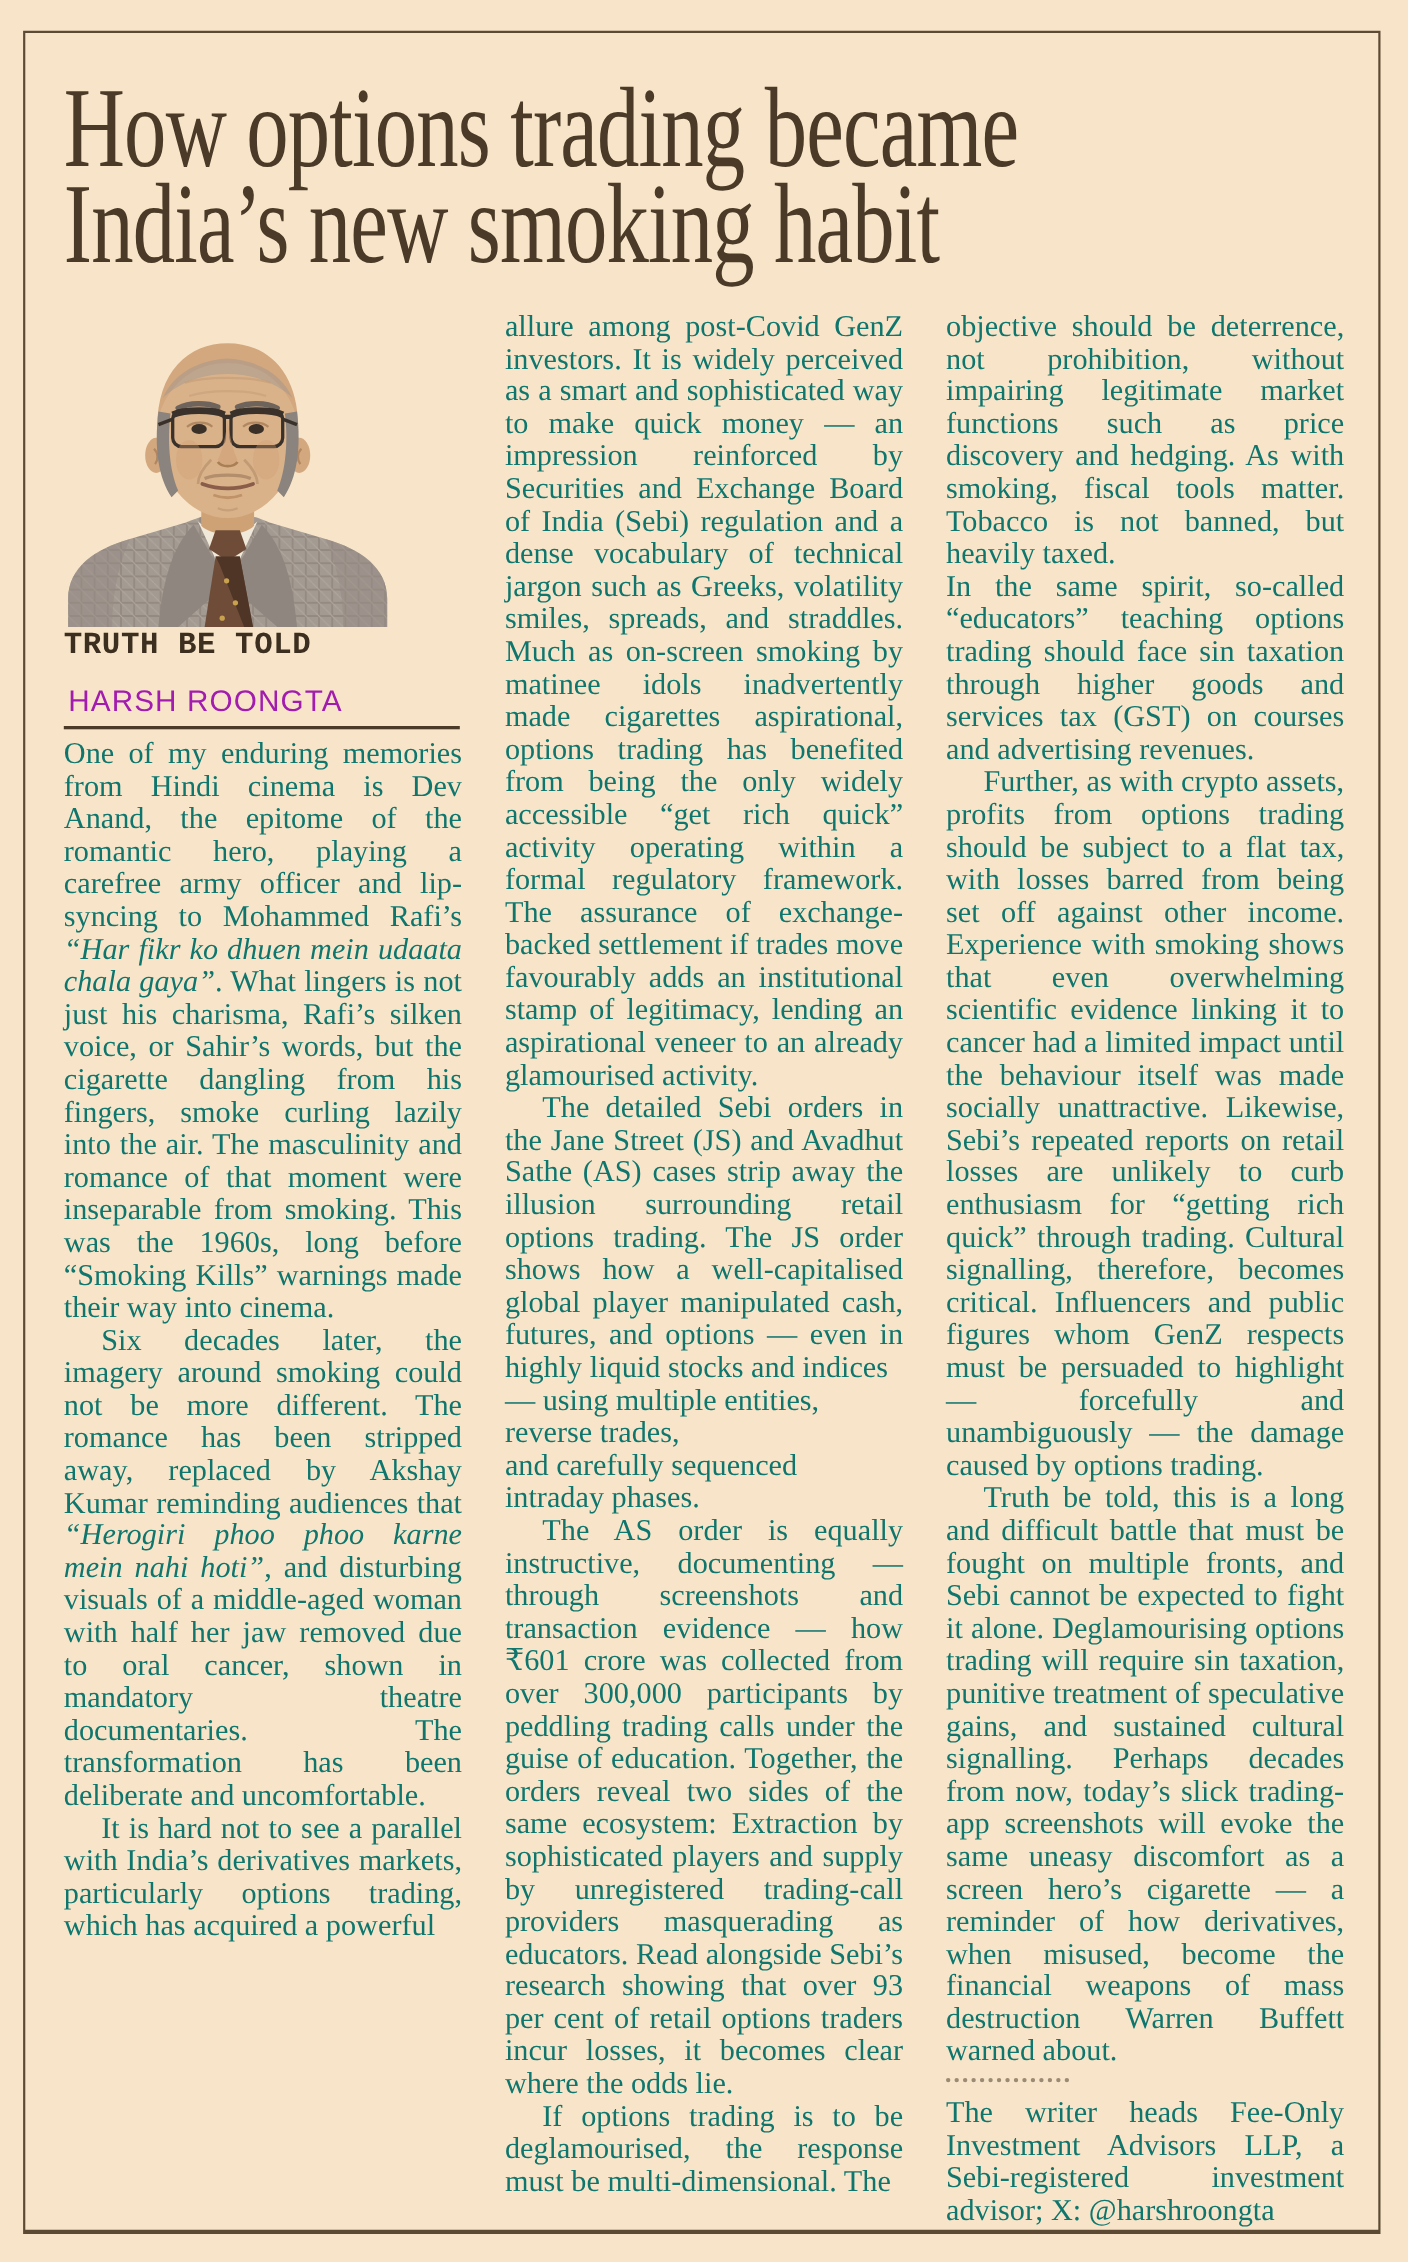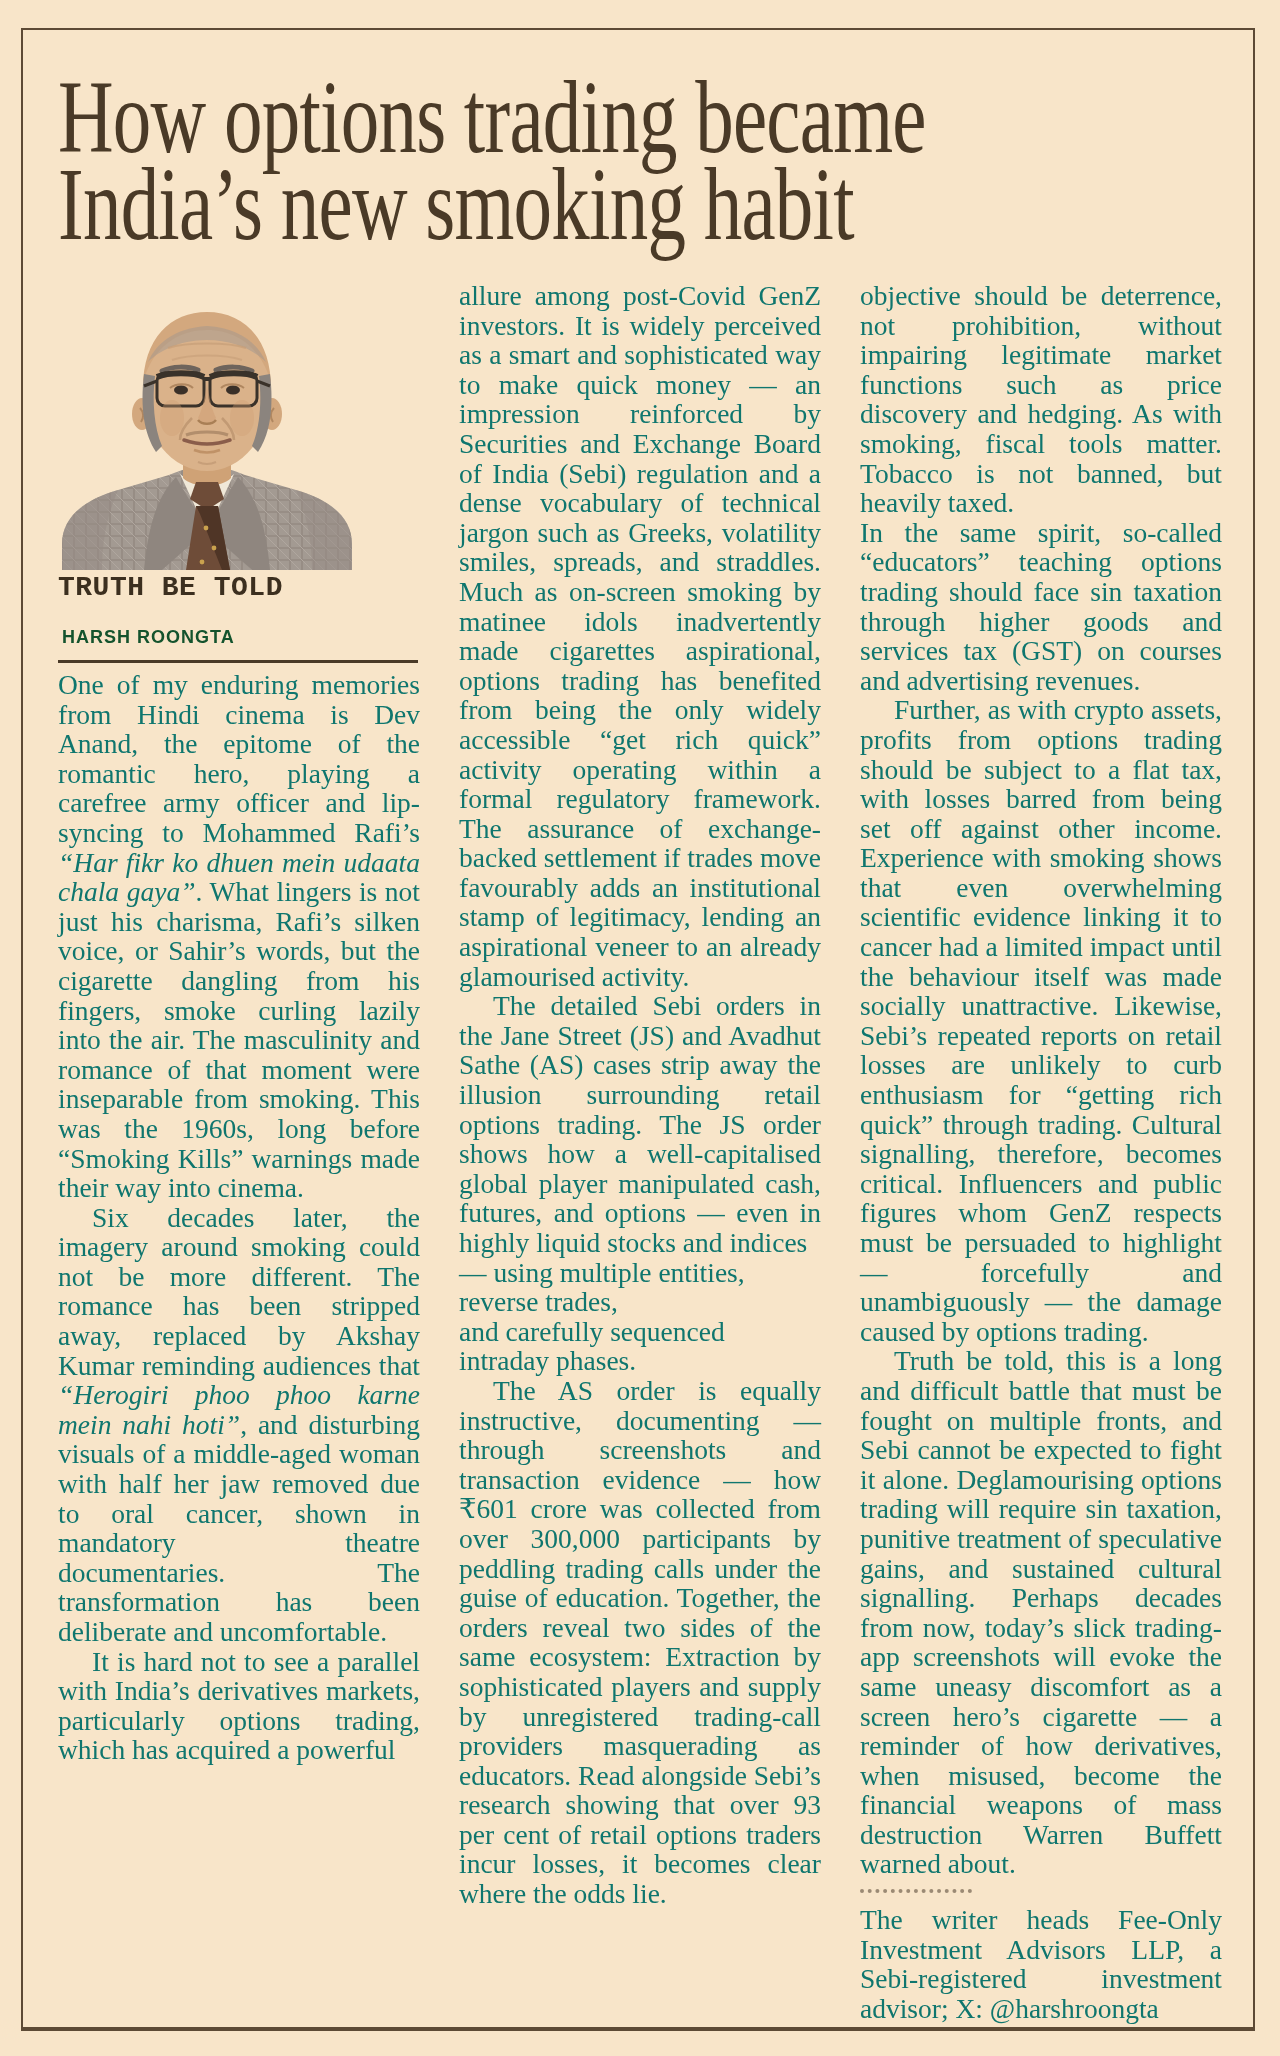--- a/index.html
+++ b/index.html
@@ -33,22 +33,22 @@
   .photo { position: absolute; left: 56px; top: 278px; width: 302px; height: 292px; }
   .kicker {
     position: absolute; left: 58px; top: 568px;
     font-family: Liberation Mono, monospace;
     font-weight: bold; font-size: 28px; line-height: 40px;
     letter-spacing: 0.5px; color: #3c2f1f;
   }
   .byline {
     position: absolute; left: 62px; top: 624px;
     font-family: "Liberation Sans", sans-serif;
-    font-weight: bold; font-size: 18px; line-height: 26px;
-    letter-spacing: 1px; color: #14532d;
+    font-weight: normal; font-size: 27px; line-height: 26px;
+    letter-spacing: 1px; color: #a21caf;
   }
   .byline-rule {
     position: absolute; left: 58px; top: 660px;
     width: 360px; height: 3px; background: #4a3a27;
   }
   .col {
     position: absolute; width: 362px;
     font-size: 27.5px; line-height: 29.6px;
     color: #0f766e;
     text-align: justify;
@@ -169,20 +169,21 @@
 
   <div class="col" id="col1">
       <p class=""><span>One of my enduring memories from Hindi cinema is Dev Anand, the epitome of the romantic hero, playing a carefree army officer and lip-syncing to Mohammed Rafi’s </span><span class="it">“Har fikr ko dhuen mein udaata chala gaya”</span><span>. What lingers is not just his charisma, Rafi’s silken voice, or Sahir’s words, but the cigarette dangling from his fingers, smoke curling lazily into the air. The masculinity and romance of that moment were inseparable from smoking. This was the 1960s, long before “Smoking Kills” warnings made their way into cinema.</span></p>
       <p class="ind"><span>Six decades later, the imagery around smoking could not be more different. The romance has been stripped away, replaced by Akshay Kumar reminding audiences that </span><span class="it">“Herogiri phoo phoo karne mein nahi hoti”</span><span>, and disturbing visuals of a middle-aged woman with half her jaw removed due to oral cancer, shown in mandatory theatre documentaries. The transformation has been deliberate and uncomfortable.</span></p>
       <p class="ind"><span>It is hard not to see a parallel with India’s derivatives markets, particularly options trading, which has acquired a powerful</span></p>
     </div>
   <div class="col" id="col2">
       <p class=""><span>allure among post-Covid GenZ investors. It is widely perceived as a smart and sophisticated way to make quick money — an impression reinforced by Securities and Exchange Board of India (Sebi) regulation and a dense vocabulary of technical jargon such as Greeks, volatility smiles, spreads, and straddles. Much as on-screen smoking by matinee idols inadvertently made cigarettes aspirational, options trading has benefited from being the only widely accessible “get rich quick” activity operating within a formal regulatory framework. The assurance of exchange-backed settlement if trades move favourably adds an institutional stamp of legitimacy, lending an aspirational veneer to an already glamourised activity.</span></p>
       <p class="ind"><span>The detailed Sebi orders in the Jane Street (JS) and Avadhut Sathe (AS) cases strip away the illusion surrounding retail options trading. The JS order shows how a well-capitalised global player manipulated cash, futures, and options — even in highly liquid stocks and indices</span><br><span>— using multiple entities,</span><br><span>reverse trades,</span><br><span>and carefully sequenced</span><br><span>intraday phases.</span></p>
       <p class="ind"><span>The AS order is equally instructive, documenting — through screenshots and transaction evidence — how ₹601 crore was collected from over 300,000 participants by peddling trading calls under the guise of education. Together, the orders reveal two sides of the same ecosystem: Extraction by sophisticated players and supply by unregistered trading-call providers masquerading as educators. Read alongside Sebi’s research showing that over 93 per cent of retail options traders incur losses, it becomes clear where the odds lie.</span></p>
+      <p class="ind"><span>If options trading is to be deglamourised, the response must be multi-dimensional. The</span></p>
     </div>
   <div class="col" id="col3">
     <p class=""><span>objective should be deterrence, not prohibition, without impairing legitimate market functions such as price discovery and hedging. As with smoking, fiscal tools matter. Tobacco is not banned, but heavily taxed.</span><br><span>In the same spirit, so-called “educators” teaching options trading should face sin taxation through higher goods and services tax (GST) on courses and advertising revenues.</span></p>
       <p class="ind"><span>Further, as with crypto assets, profits from options trading should be subject to a flat tax, with losses barred from being set off against other income. Experience with smoking shows that even overwhelming scientific evidence linking it to cancer had a limited impact until the behaviour itself was made socially unattractive. Likewise, Sebi’s repeated reports on retail losses are unlikely to curb enthusiasm for “getting rich quick” through trading. Cultural signalling, therefore, becomes critical. Influencers and public figures whom GenZ respects must be persuaded to highlight — forcefully and unambiguously — the damage caused by options trading.</span></p>
       <p class="ind"><span>Truth be told, this is a long and difficult battle that must be fought on multiple fronts, and Sebi cannot be expected to fight it alone. Deglamourising options trading will require sin taxation, punitive treatment of speculative gains, and sustained cultural signalling. Perhaps decades from now, today’s slick trading-app screenshots will evoke the same uneasy discomfort as a screen hero’s cigarette — a reminder of how derivatives, when misused, become the financial weapons of mass destruction Warren Buffett warned about.</span></p>
       <div class="footer-divider"></div>
     <p class="footer-note">The writer heads Fee-Only Investment Advisors LLP, a Sebi-registered investment advisor; X: @harshroongta</p>
   </div>
 </div>
 

